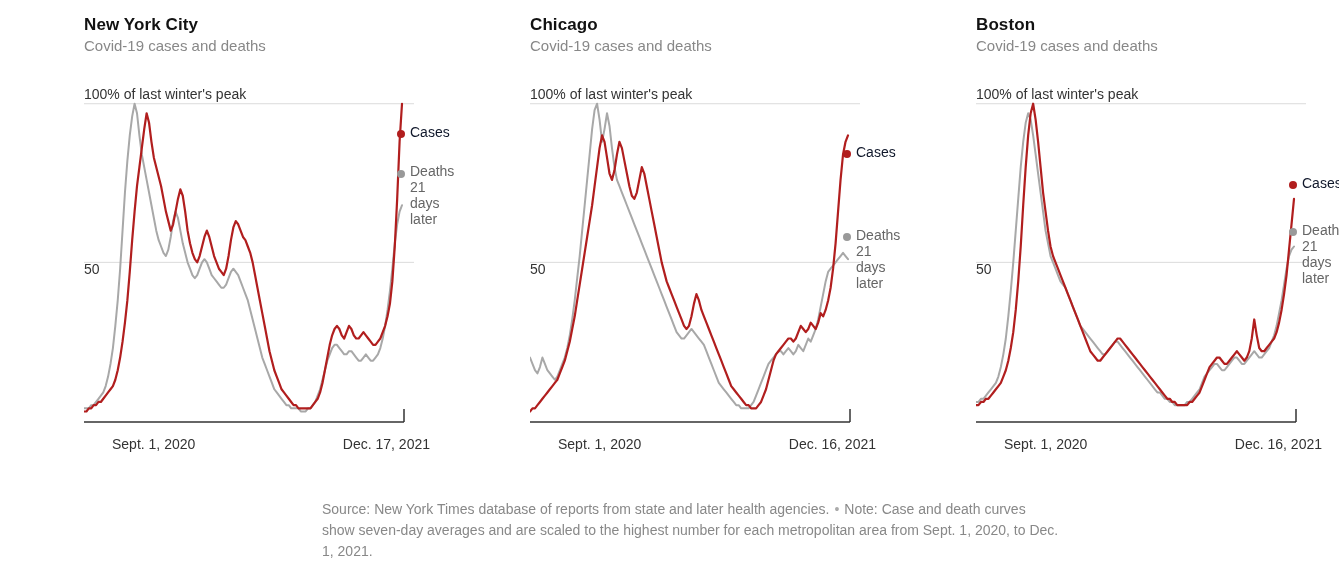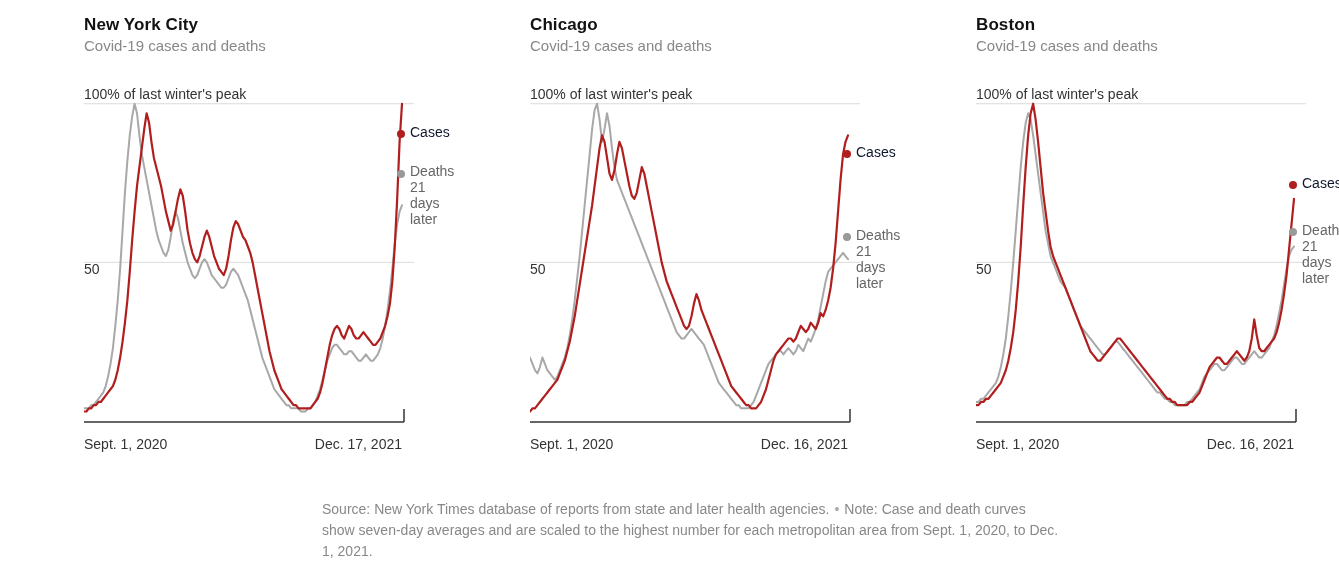--- a/index.html
+++ b/index.html
@@ -69,20 +69,21 @@
   }
   .note-fifty {
     left: 0px;
     top: 197px;
   }
   .x-labels {
     position: relative;
     width: 330px;
     height: 22px;
     margin-top: 2px;
+    margin-left: 28px;
   }
   .x-label {
     position: absolute;
     font-size: 14px;
     color: #333333;
     white-space: nowrap;
     top: 0;
   }
   .x-start { left: 0px; }
   .x-end { right: 12px; text-align: right; }

